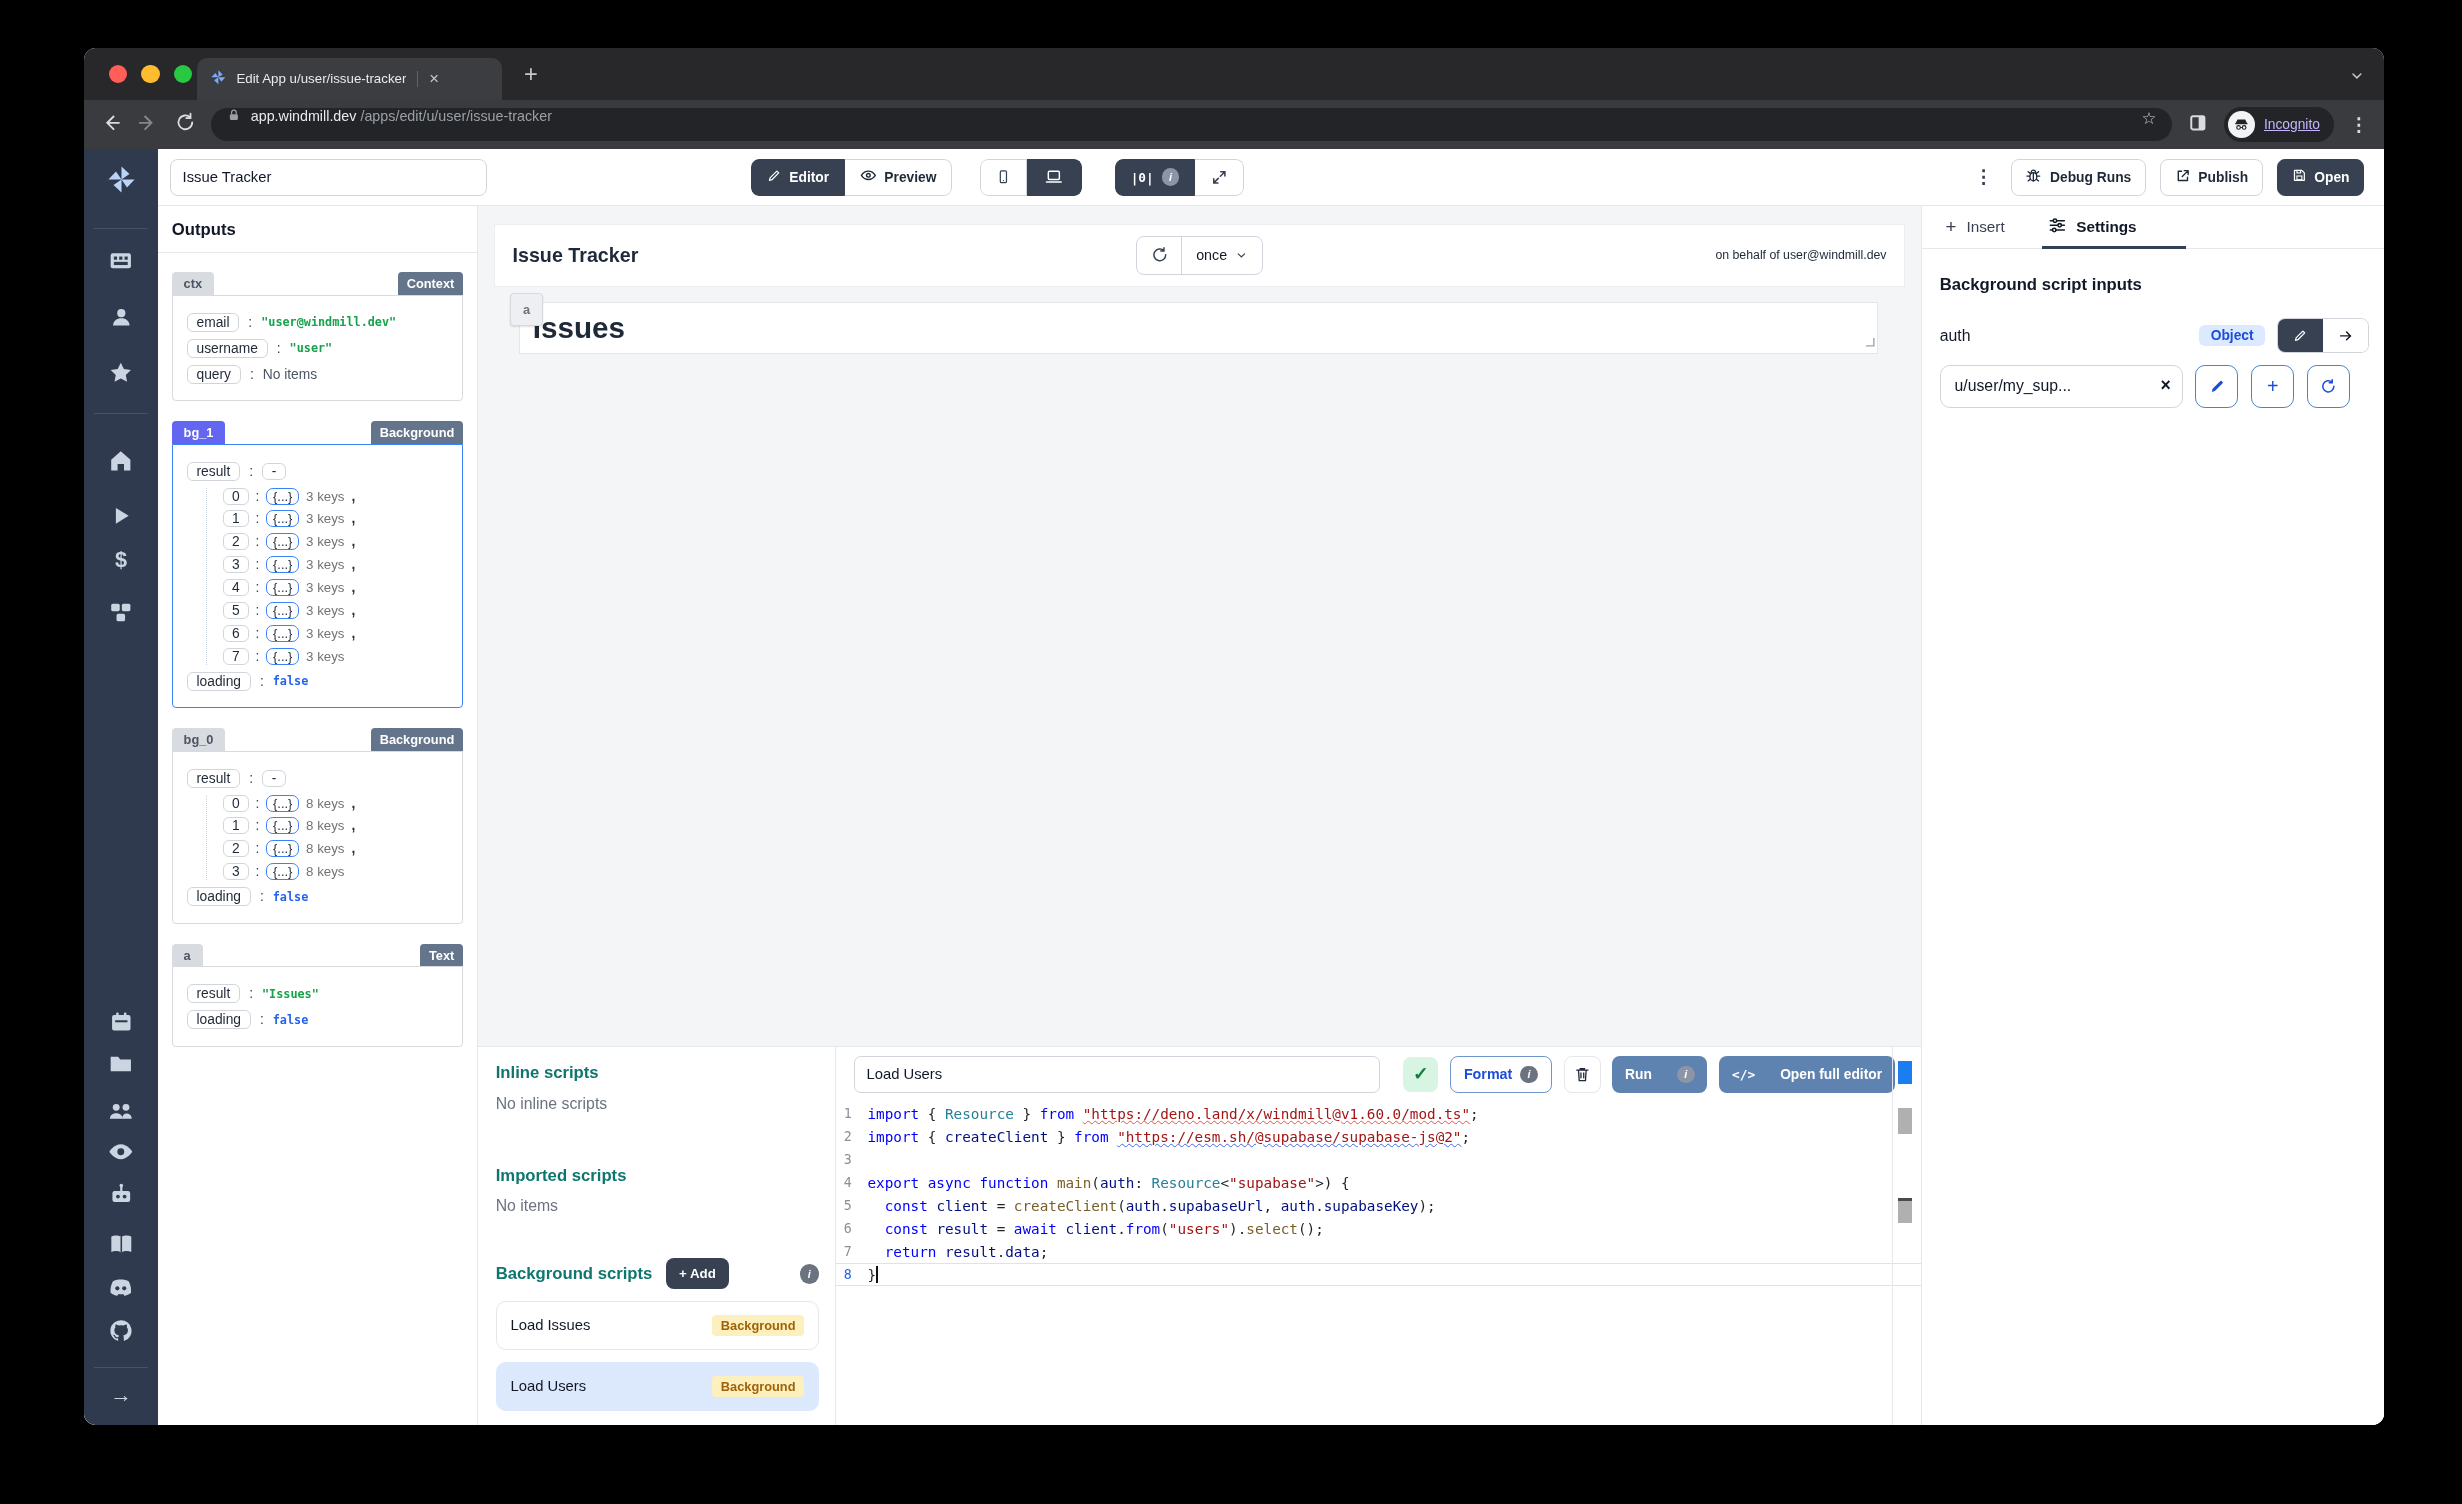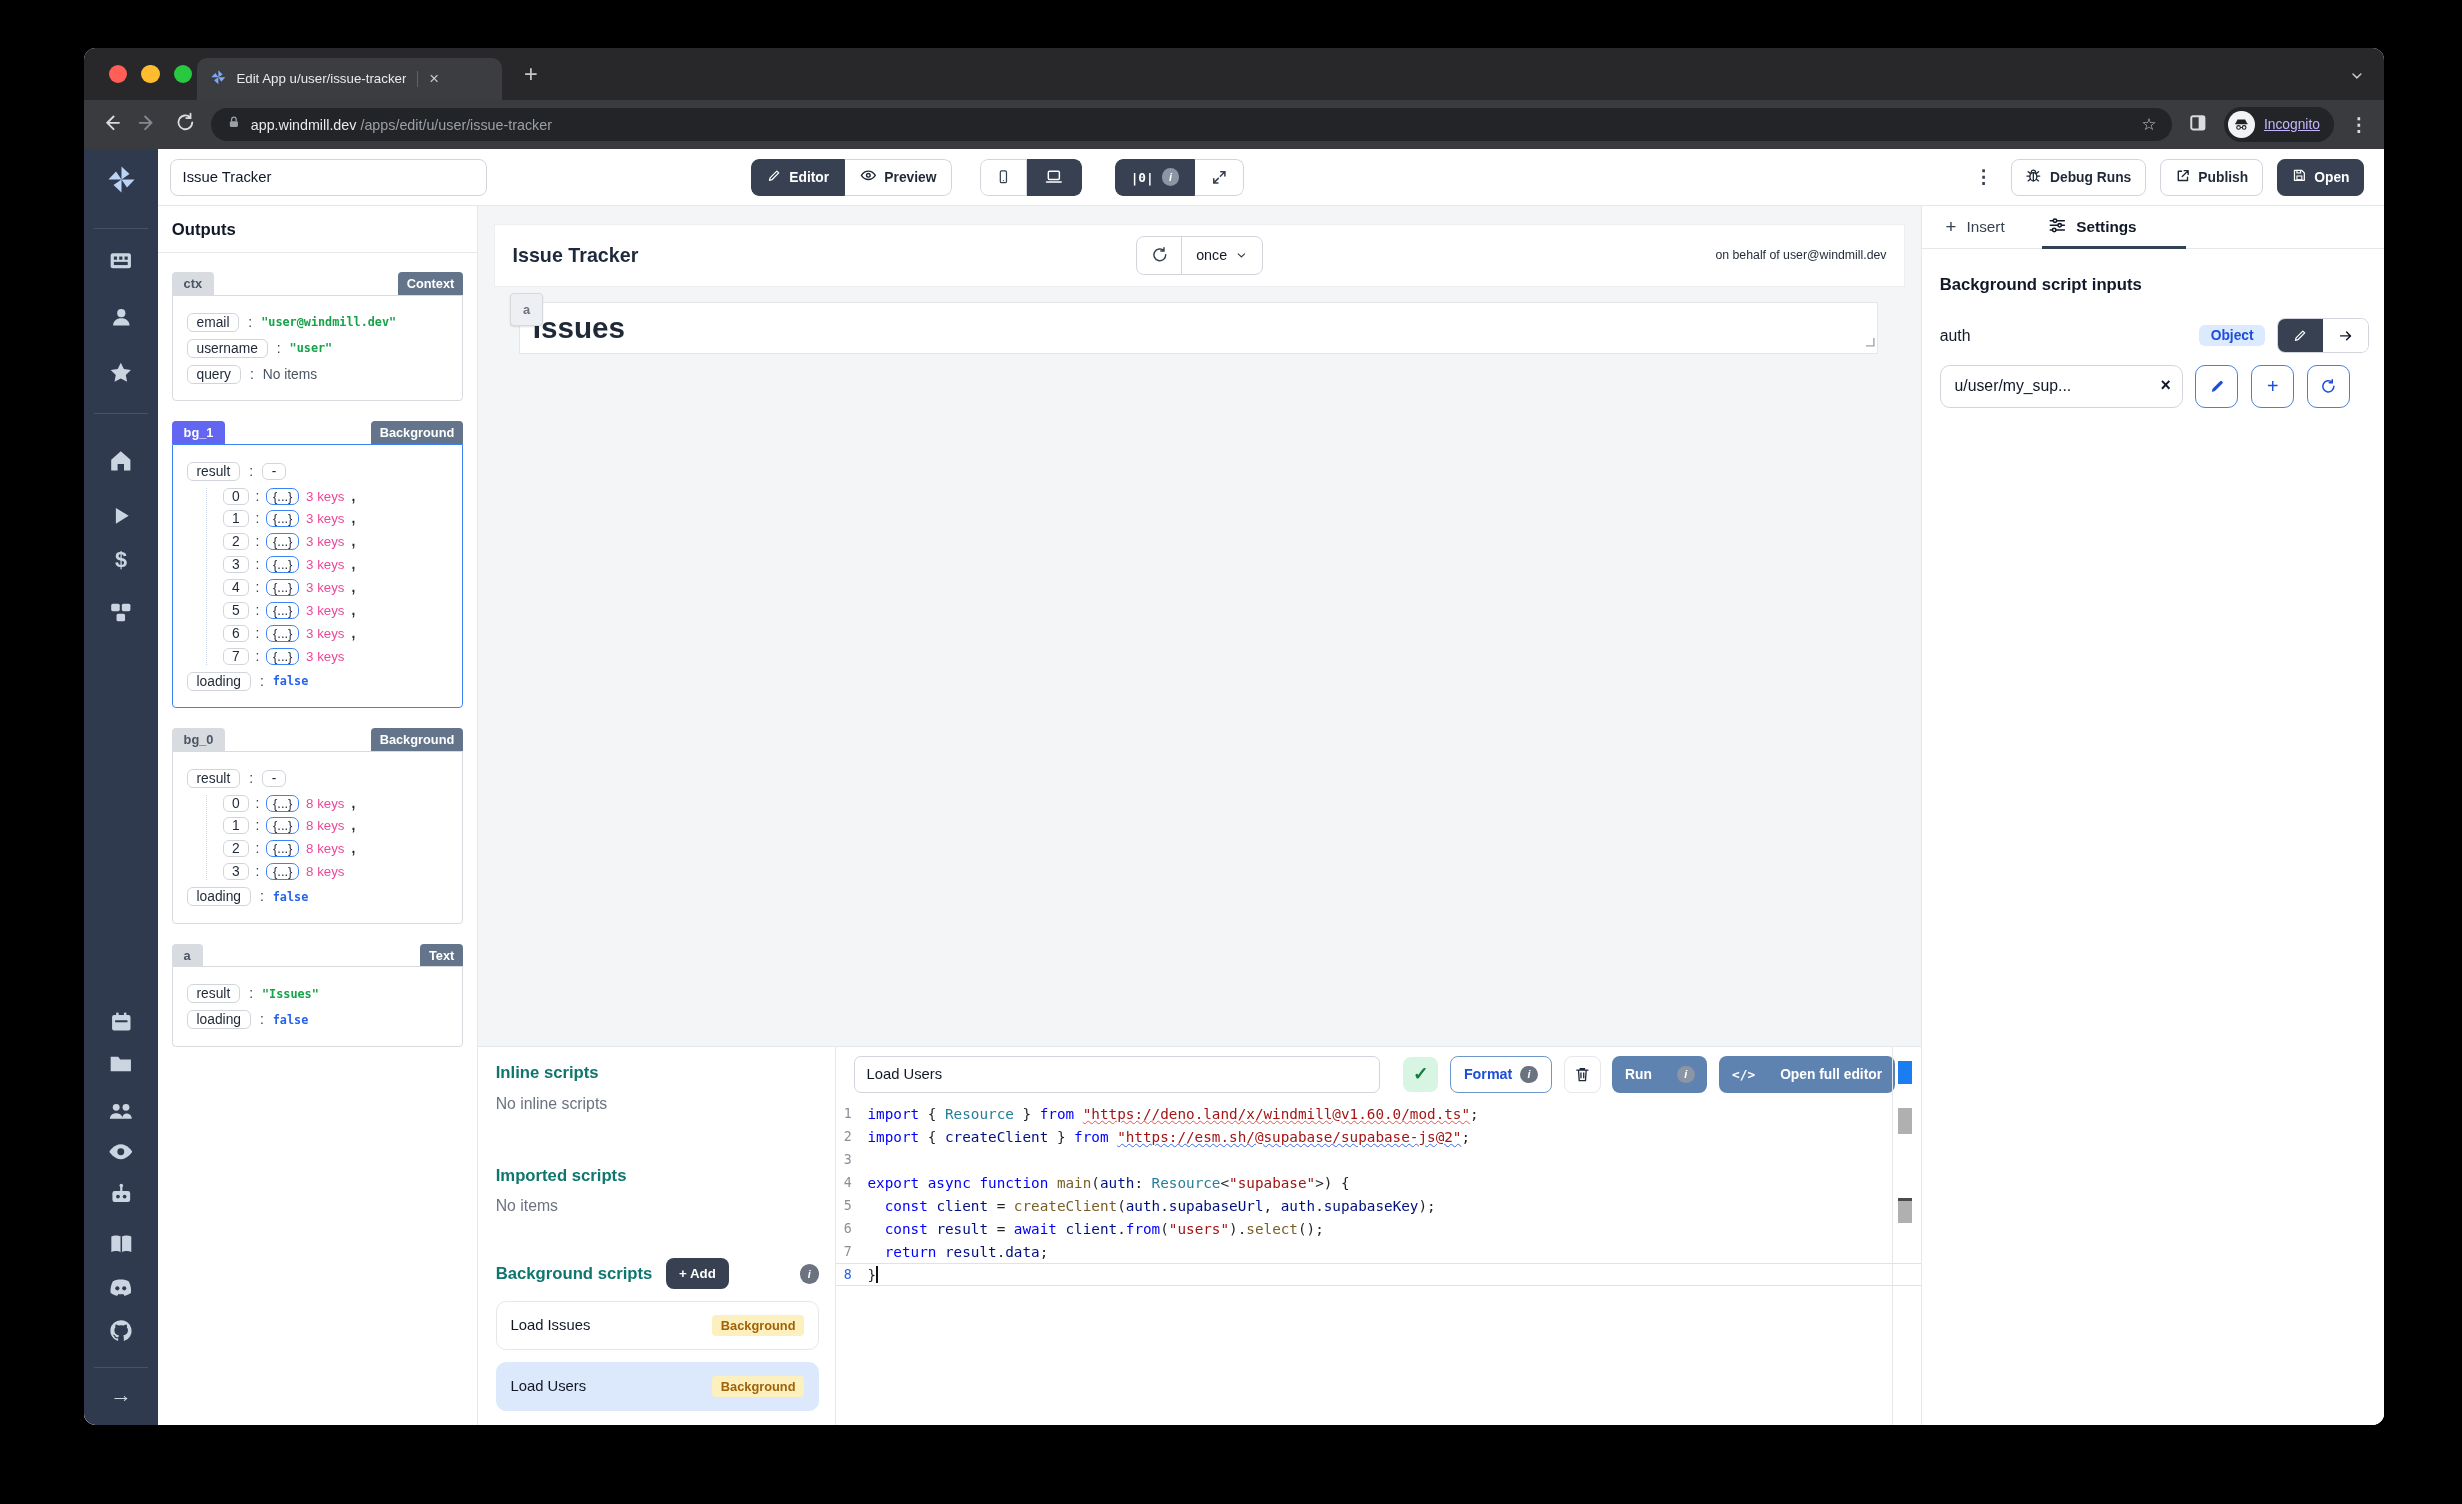--- a/index.html
+++ b/index.html
@@ -13,21 +13,21 @@
   .light { width:18.7px; height:18.7px; border-radius:50%; }
   .light.red{ background:#ff5f57; } .light.yellow{ background:#febc2e; } .light.green{ background:#28c840; }
   .tab { position:absolute; left:113px; top:9.9px; width:305px; height:42px; background:#3c3d41; border-radius:9.9px 9.9px 0 0; display:flex; align-items:center; padding:0 11.8px; gap:8.9px; }
   .tab-title { color:#e8eaed; font-size:13.3px; white-space:nowrap; overflow:hidden; text-overflow:ellipsis; max-width:197px; }
   .tab-sep { width:1px; height:15.8px; background:#5f6368; margin-left:2px; }
   .tab-close { color:#c4c7cc; font-size:16.7px; line-height:1; padding:0 2px; }
   .newtab { position:absolute; left:440px; top:12.8px; color:#c4c7cc; font-size:23.6px; font-weight:400; }
   .strip-chevron { position:absolute; right:19.7px; top:19.7px; }
 
   .navbar { position:absolute; left:0; top:52px; width:2300px; height:49px; background:#3a3b3f; display:flex; align-items:center; padding:0 15.8px; gap:15.8px; }
-  .urlbar { flex:1; height:33px; border-radius:16.7px; background:#232428; display:flex; align-items:center; padding:0 15.8px; gap:9.9px; }
+  .urlbar { flex:1; height:33px; border-radius:16.7px; background:#232428; display:flex; padding:0 15.8px; gap:9.9px; }
   .url-host { color:#e8eaed; font-size:14.3px; }
   .url-path { color:#9aa0a6; font-size:14.3px; }
   .url-star { margin-left:auto; color:#c7cacd; font-size:16.7px; }
   .incog-chip { height:35px; border-radius:17.7px; background:#232428; display:flex; align-items:center; gap:8.9px; padding:0 13.8px 0 4.9px; }
   .incog-circle { width:26.6px; height:26.6px; border-radius:50%; background:#f1f3f4; display:flex; align-items:center; justify-content:center; }
   .incog-label { color:#c4b5fd; font-size:13.8px;text-decoration:underline; }
   .nav-dots { color:#dadce0; font-size:18.7px; font-weight:700; letter-spacing:0; }
 
   
   .app { position:absolute; left:0; top:101px; width:2300px; height:1276px; background:#fff; }
@@ -66,21 +66,21 @@
   .pill.idx { padding:0 7.9px; }
   .pill.obj { border-color:#3b82f6; border-radius:6.9px; padding:0 5.9px; font-size:12.8px; }
   .pill.mini { padding:0 8.9px; }
   .colon { color:#374151; font-size:13.8px; }
   .val { font-family:"DejaVu Sans Mono", monospace; font-size:11.8px; font-weight:700; }
   .val.green { color:#16a34a; }
   .val.blue { color:#2563eb; }
   .val.plain { font-family:"Liberation Sans",sans-serif; font-weight:400; color:#4b5563; font-size:13.8px; }
   .tree-kids { margin-left:19.7px; padding-left:15.8px; border-left:1px dotted #cbd5e1; }
   .tree-row { display:flex; align-items:center; gap:6.9px; margin:5.9px 0; }
-  .keys { color:#ec4899; font-size:13.3px; }
+  .keys { color:#737373; font-size:13.3px; }
   .comma { color:#1f2937; font-size:13.8px; font-weight:700; }
 
   
   .main { position:absolute; left:394px; top:57px; width:1443px; height:840px; background:#f4f5f7; }
   .canvas-header { position:absolute; left:15.8px; right:15.8px; top:17.7px; height:63px; background:#fff; border:1px solid #eceef1; display:flex; align-items:center; padding:0 17.7px; }
   .ch-title { font-size:19.7px; font-weight:700; color:#1e293b; }
   .ch-center { position:absolute; left:0; right:0; display:flex; justify-content:center; pointer-events:none; }
   .refresh-group { pointer-events:auto; display:flex; border:1px solid #d1d5db; border-radius:7.9px; background:#fff; height:39px; overflow:hidden; }
   .rg-refresh { width:45px; display:flex; align-items:center; justify-content:center; border-right:1px solid #d1d5db; }
   .rg-once { display:flex; align-items:center; gap:7.9px; padding:0 13.8px; font-size:14.3px; color:#111827; }

